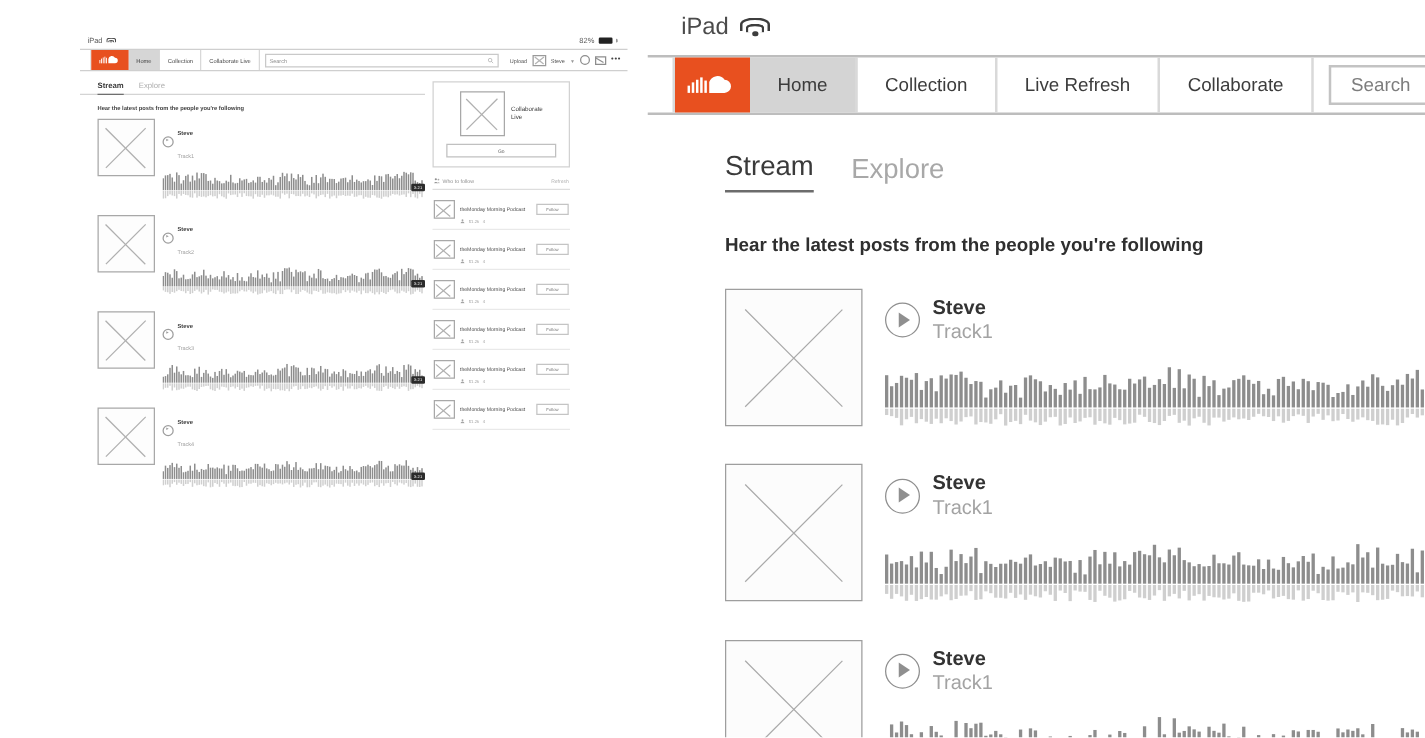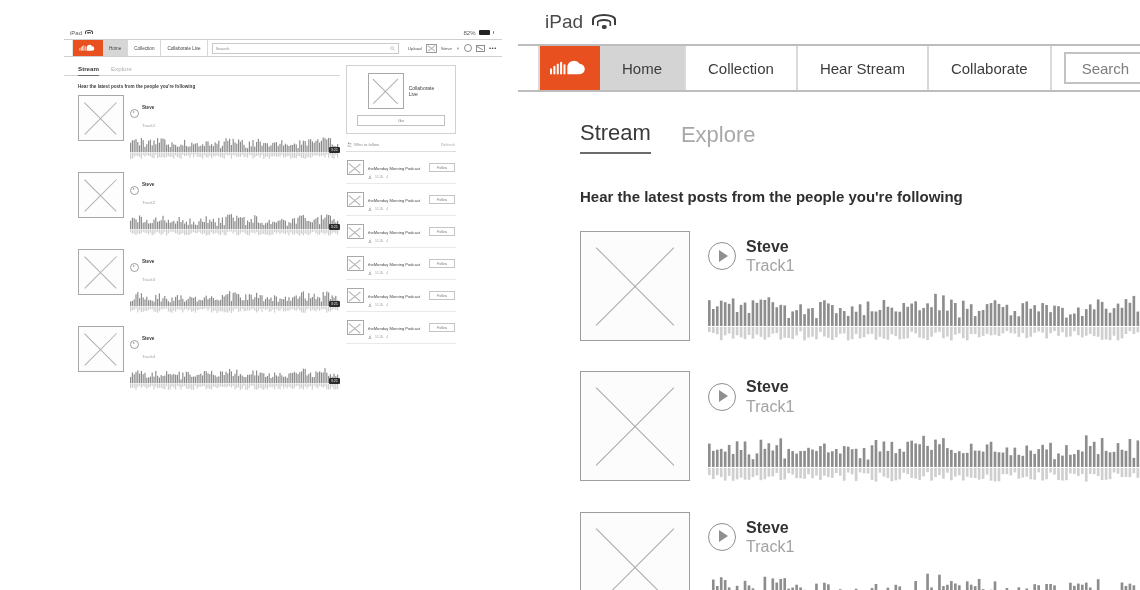--- a/index.html
+++ b/index.html
@@ -1352,21 +1352,21 @@
           </g>
         </svg>
       </div>
       <div class="l-tab active">
           <span>Home</span>
         </div>
       <div class="l-tab">
           <span>Collection</span>
         </div>
       <div class="l-tab">
-          <span>Hear Stream</span>
+          <span>Live Refresh</span>
         </div>
       <div class="l-tab">
           <span>Collaborate</span>
         </div>
       <div class="l-search">
         <span>Search</span>
       </div>
     </div>
 
     <div class="l-content">

